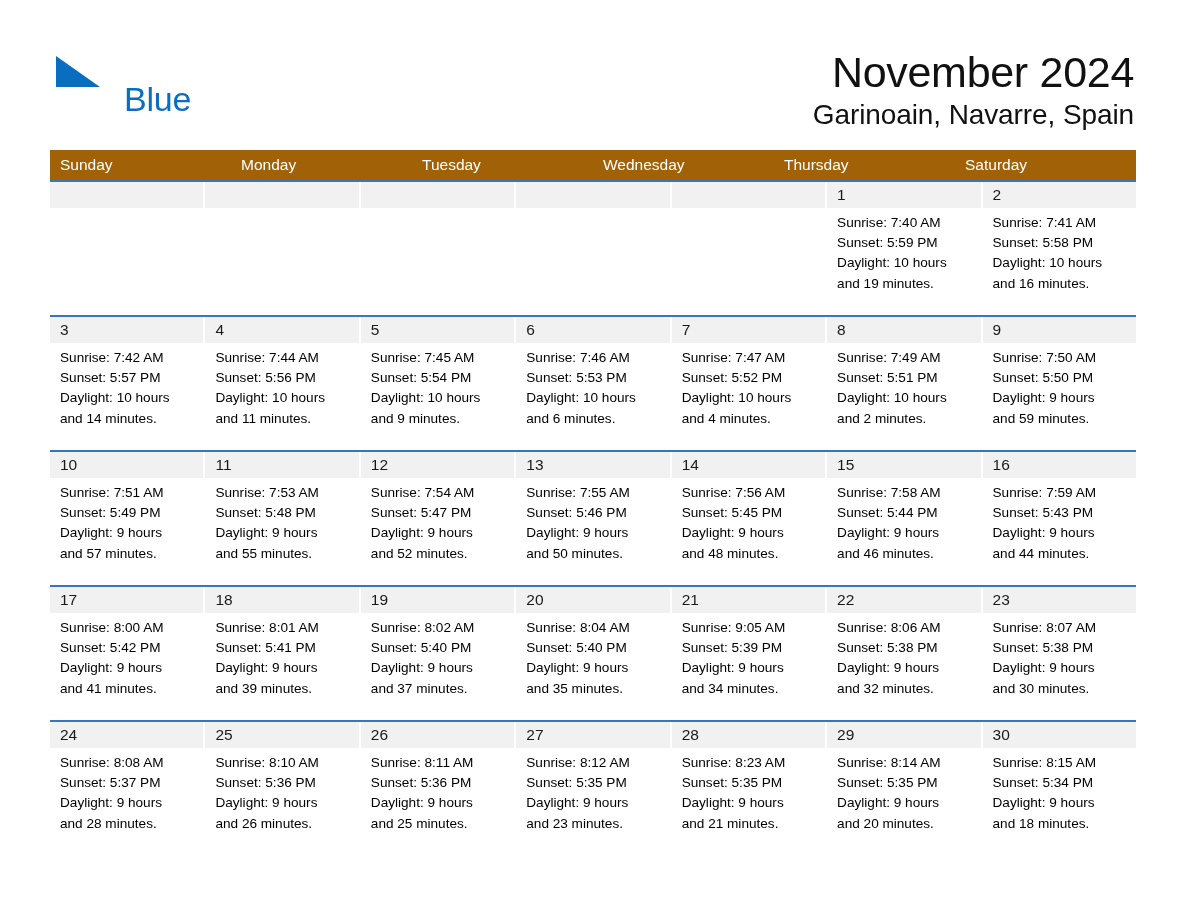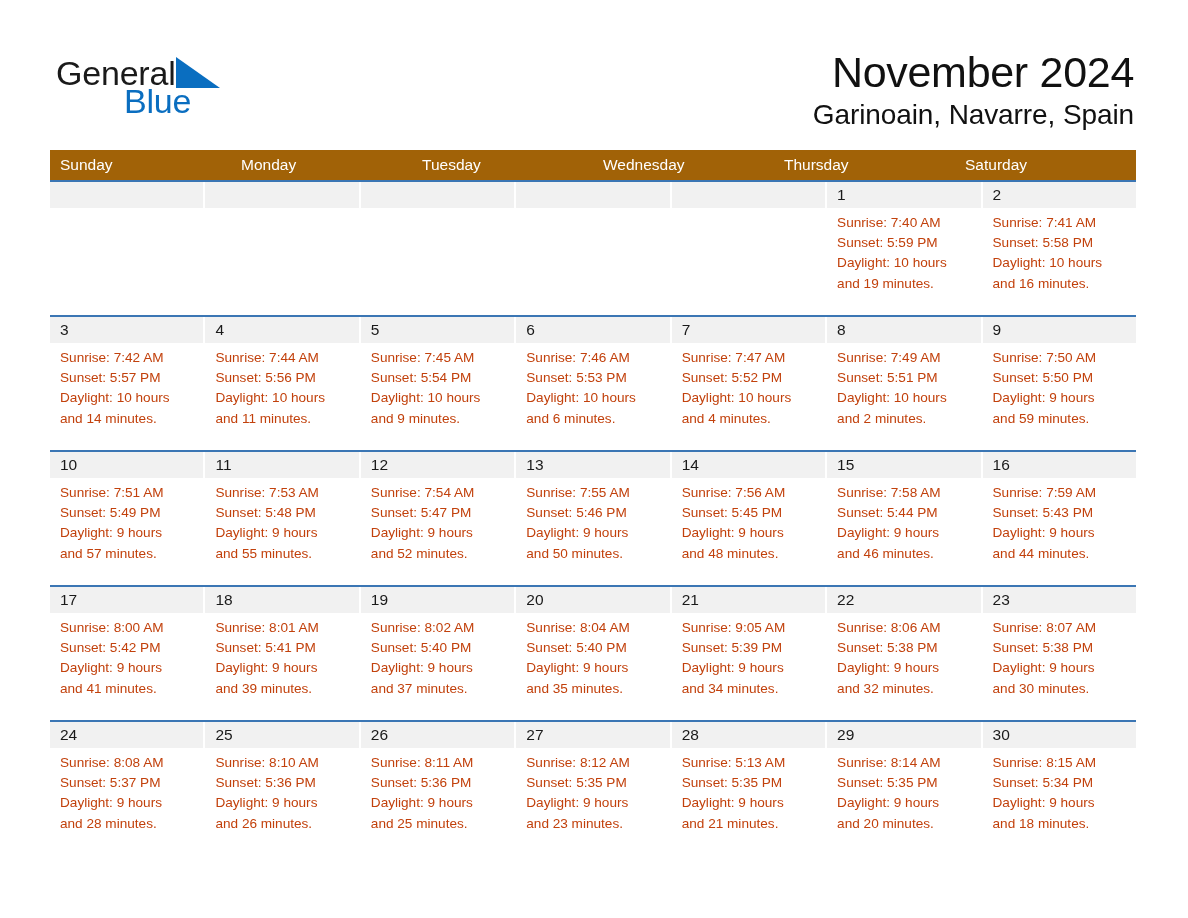--- a/index.html
+++ b/index.html
@@ -140,34 +140,34 @@
   }
 
   .day-cell.empty .daynum-band {
     background: #f1f1f1;
   }
 
   .day-info {
     padding: 5px 10px 0 10px;
     font-size: 13.6px;
     line-height: 20.2px;
-    color: #c2410c;
+    color: #000000;
   }
 
   .day-info div { white-space: nowrap; }
 </style>
 </head>
 <body>
 
 <div class="page">
 
   <div class="header">
 
     <div class="brand">
-      <span class="brand-line1">General</span><span class="brand-mark"><svg width="48" height="36" viewBox="0 0 48 36" xmlns="http://www.w3.org/2000/svg">
+      <span class="brand-mark"><svg width="48" height="36" viewBox="0 0 48 36" xmlns="http://www.w3.org/2000/svg">
             <polygon points="2,2 2,33 46,33" fill="#0a6ec0"></polygon>
           </svg></span>
       <span class="brand-line2">Blue</span>
     </div>
 
     <div class="title-block">
       <div class="month-title">November 2024</div>
       <div class="location-title">Garinoain, Navarre, Spain</div>
     </div>
 
@@ -446,21 +446,21 @@
             <div class="day-info">
               <div>Sunrise: 8:12 AM</div>
               <div>Sunset: 5:35 PM</div>
               <div>Daylight: 9 hours</div>
               <div>and 23 minutes.</div>
             </div>
           </div>
           <div class="day-cell">
             <div class="daynum-band">28</div>
             <div class="day-info">
-              <div>Sunrise: 5:13 AM</div>
+              <div>Sunrise: 8:23 AM</div>
               <div>Sunset: 5:35 PM</div>
               <div>Daylight: 9 hours</div>
               <div>and 21 minutes.</div>
             </div>
           </div>
           <div class="day-cell">
             <div class="daynum-band">29</div>
             <div class="day-info">
               <div>Sunrise: 8:14 AM</div>
               <div>Sunset: 5:35 PM</div>

